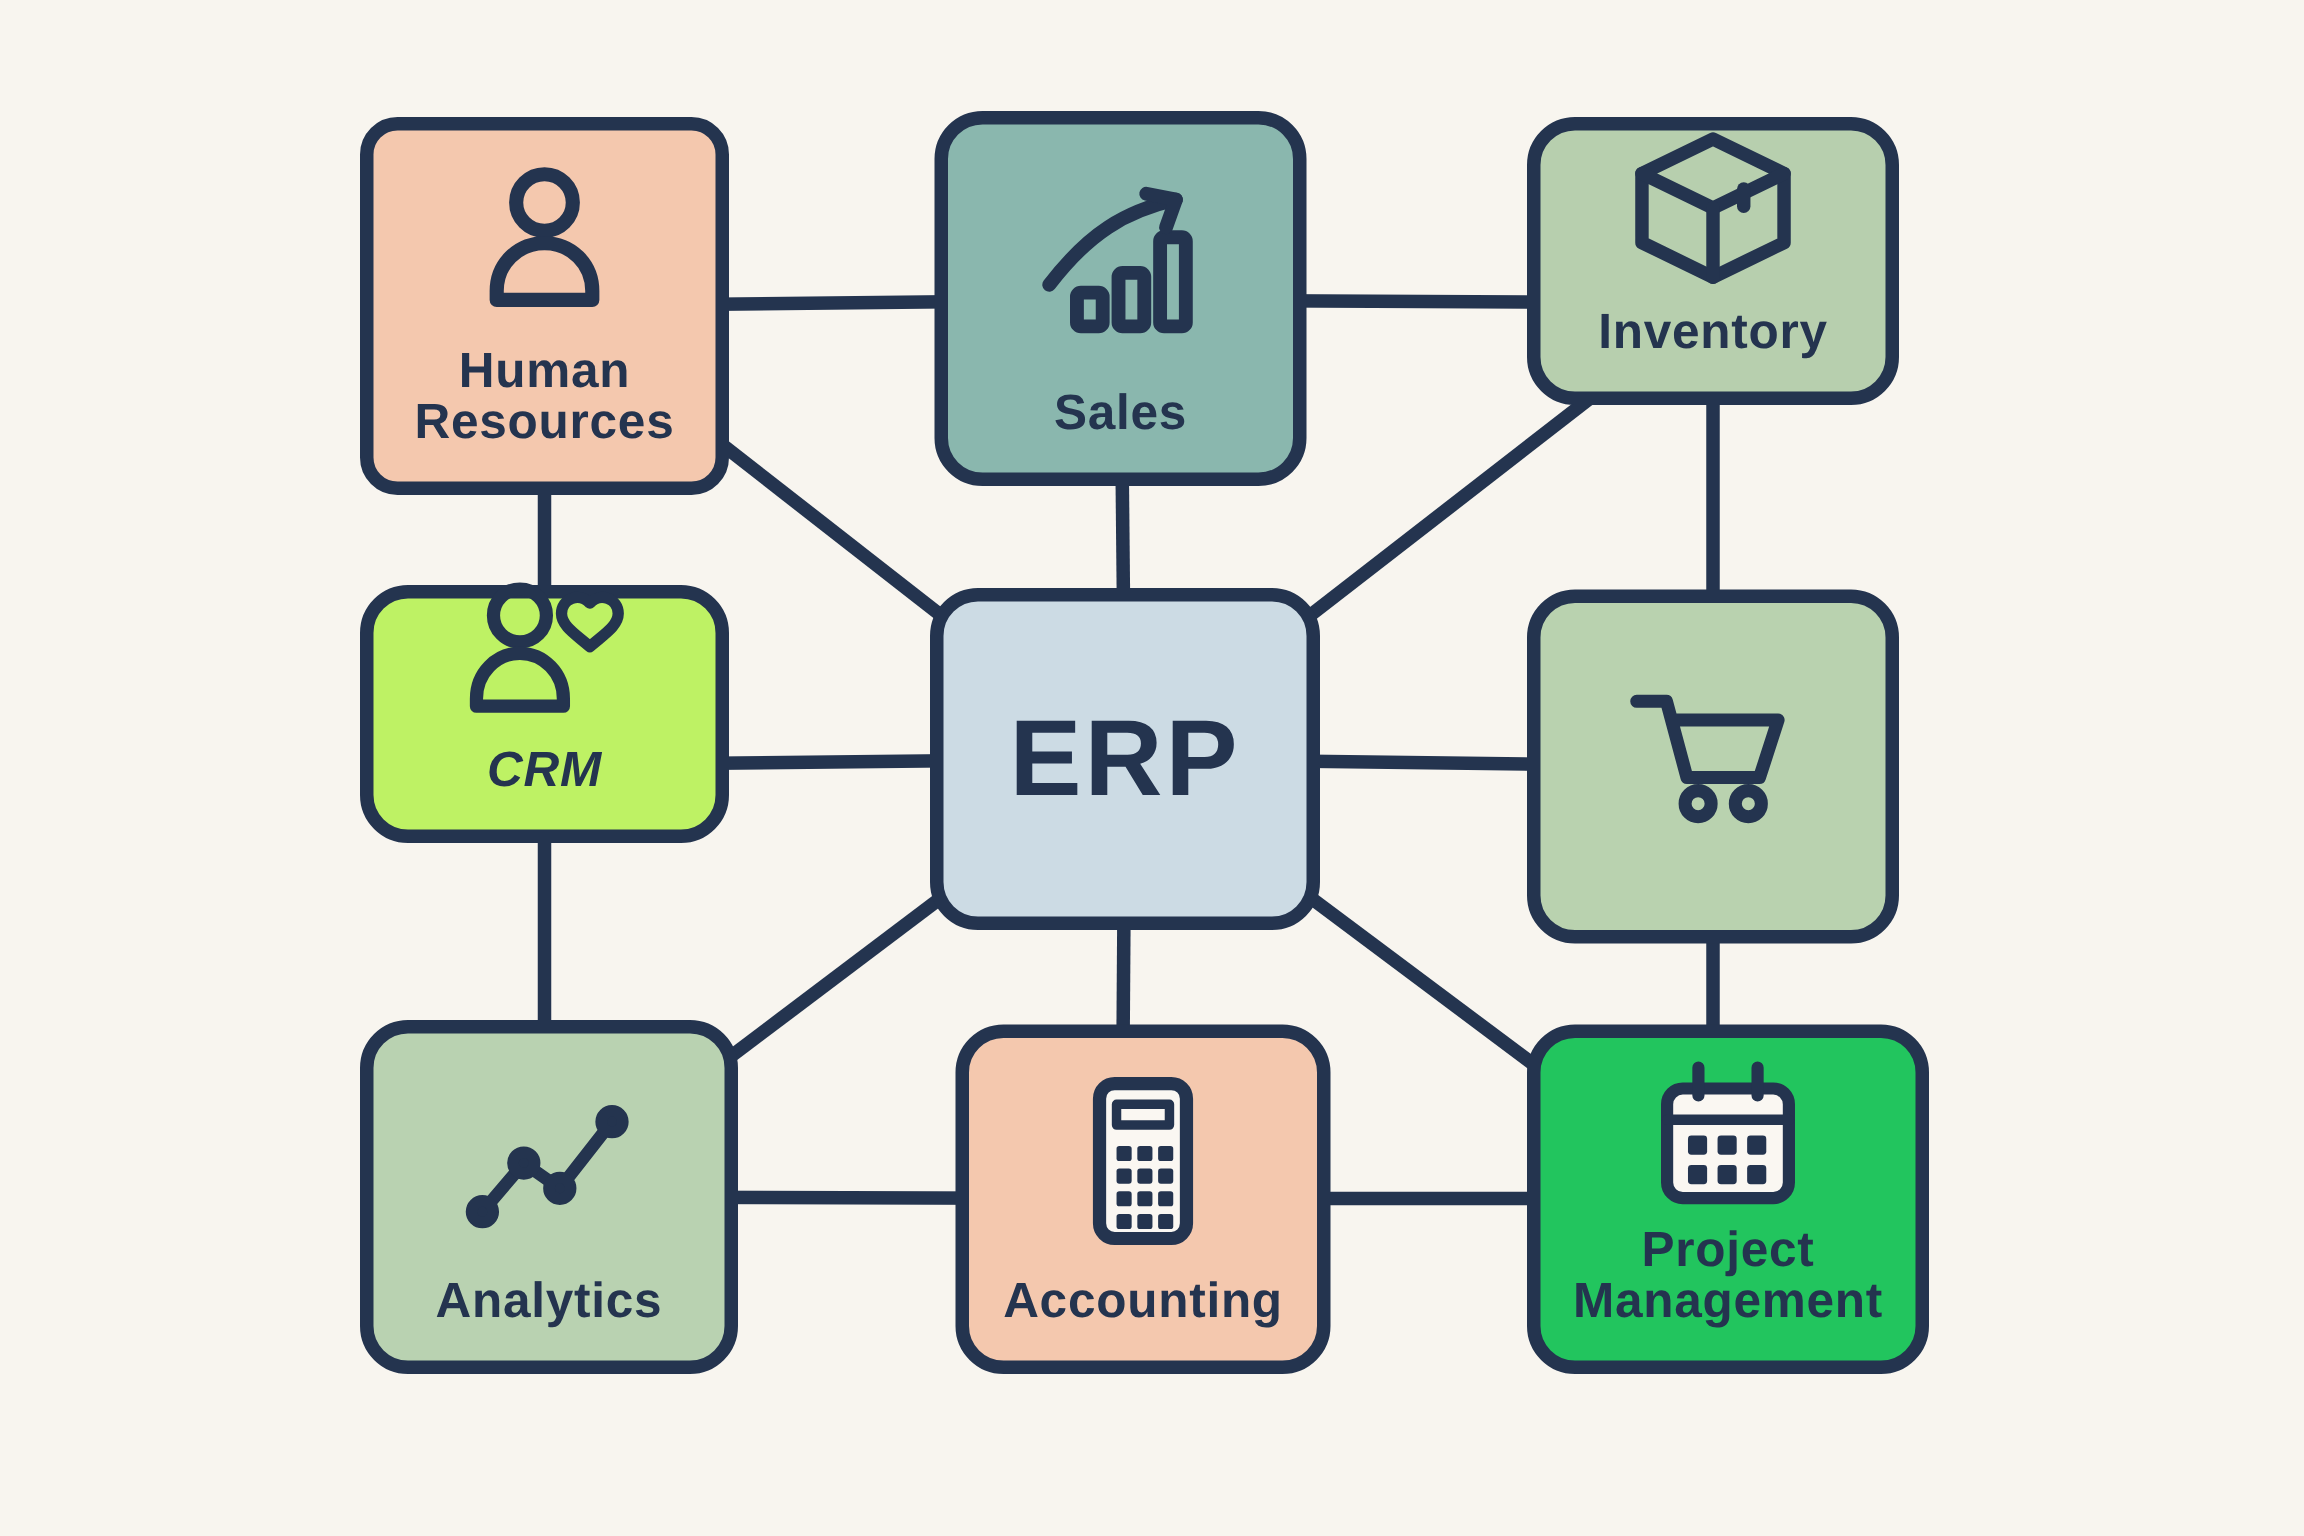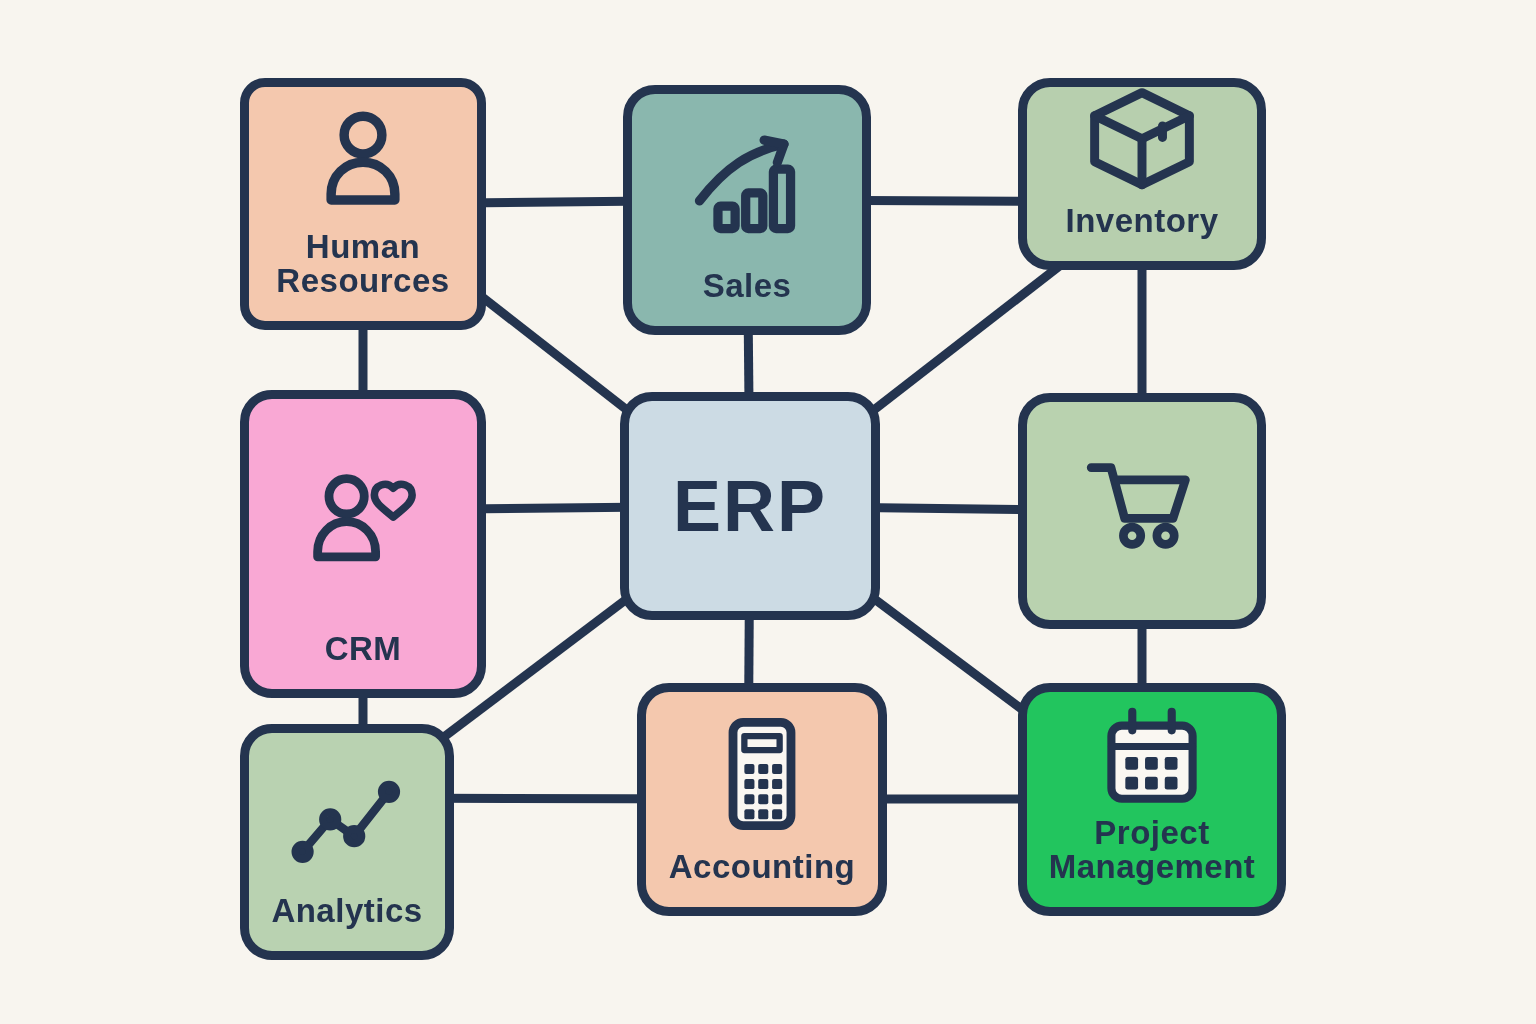--- a/index.html
+++ b/index.html
@@ -79,21 +79,21 @@
   <div class="node" id="node-hr" style="left: 240px; top: 78px; width: 246px; height: 252px; background: rgb(244, 200, 174); border-radius: 25px;">
     <div class="icon">
       <svg width="118" height="118" viewBox="0 0 100 100" fill="none" stroke="currentColor" stroke-width="8" stroke-linejoin="round" stroke-linecap="round">
         <circle cx="50" cy="28" r="16"></circle>
         <path d="M23 83 v-5 c0-15.5 12-27 27-27 s27 11.5 27 27 v5 z"></path>
       </svg>
     </div>
     <div class="label">Human Resources</div>
   </div>
 
-  <div class="node" id="node-sales" style="left: 623px; top: 85px; width: 248px; height: 250px; background: rgb(138, 183, 174);">
+  <div class="node" id="node-sales" style="left: 623px; top: 74px; width: 248px; height: 250px; background: rgb(138, 183, 174);">
     <div class="icon">
       <svg width="150" height="132" viewBox="0 0 100 100" fill="none" stroke="currentColor" stroke-width="7" stroke-linejoin="round" stroke-linecap="round">
         <rect x="28" y="66" width="13" height="17" rx="2"></rect>
         <rect x="49" y="56" width="13" height="27" rx="2"></rect>
         <rect x="70" y="38" width="13" height="45" rx="2"></rect>
         <path d="M14 62 C34 36 52 25 78 19"></path>
         <path d="M63 16 L78 19 L73 33"></path>
       </svg>
     </div>
     <div class="label">Sales</div>
@@ -104,21 +104,21 @@
       <svg width="140" height="128" viewBox="0 0 100 100" fill="none" stroke="currentColor" stroke-width="7" stroke-linejoin="round" stroke-linecap="round">
         <path d="M50 13 L87 31 L87 67 L50 85 L13 67 L13 31 Z"></path>
         <path d="M13 31 L50 49 L87 31"></path>
         <path d="M50 49 L50 85"></path>
         <path d="M66 39 v9"></path>
       </svg>
     </div>
     <div class="label">Inventory</div>
   </div>
 
-  <div class="node" id="node-crm" style="left: 240px; top: 390px; width: 246px; height: 308px; background: #f9a8d4;">
+  <div class="node" id="node-crm" style="left: 240px; top: 390px; width: 246px; height: 172px; background: #bef264; font-style: italic;">
     <div class="icon">
       <svg width="150" height="126" viewBox="0 0 100 100" fill="none" stroke="currentColor" stroke-width="7" stroke-linejoin="round" stroke-linecap="round">
         <circle cx="37" cy="32" r="14"></circle>
         <path d="M14 80 v-4 c0-13.5 10.5-24 23-24 s23 10.5 23 24 v4 z"></path>
         <path d="M74 25.5 c-5.5-6-15-2.5-15 5.5 0 6.5 7.5 11 15 17.5 7.5-6.5 15-11 15-17.5 0-8-9.5-11.5-15-5.5 z" stroke-width="6"></path>
       </svg>
     </div>
     <div class="label">CRM</div>
   </div>
 
@@ -129,21 +129,21 @@
   <div class="node" id="node-purchasing" style="left: 1018px; top: 393px; width: 248px; height: 236px; background: rgb(185, 210, 175);">
     <div class="icon">
       <svg width="160" height="124" viewBox="0 0 100 100" fill="none" stroke="currentColor" stroke-width="7" stroke-linejoin="round" stroke-linecap="round">
         <path d="M9 19 H25 L36 60 H75 L85 29 H30"></path>
         <circle cx="42" cy="74" r="7"></circle>
         <circle cx="69" cy="74" r="7"></circle>
       </svg>
     </div>
   </div>
 
-  <div class="node" id="node-analytics" style="left: 240px; top: 680px; width: 214px; height: 236px; background: rgb(185, 210, 177); margin-top: 44px;">
+  <div class="node" id="node-analytics" style="left: 240px; top: 680px; width: 252px; height: 236px; background: rgb(185, 210, 177);">
     <div class="icon">
       <svg width="150" height="120" viewBox="0 0 100 100" fill="none" stroke="currentColor" stroke-width="7" stroke-linejoin="round" stroke-linecap="round">
         <path d="M13 79 L36 52 L56 66 L85 29"></path>
         <circle cx="13" cy="79" r="6" stroke-width="6.5"></circle>
         <circle cx="36" cy="52" r="6" stroke-width="6.5"></circle>
         <circle cx="56" cy="66" r="6" stroke-width="6.5"></circle>
         <circle cx="85" cy="29" r="6" stroke-width="6.5"></circle>
       </svg>
     </div>
     <div class="label">Analytics</div>

